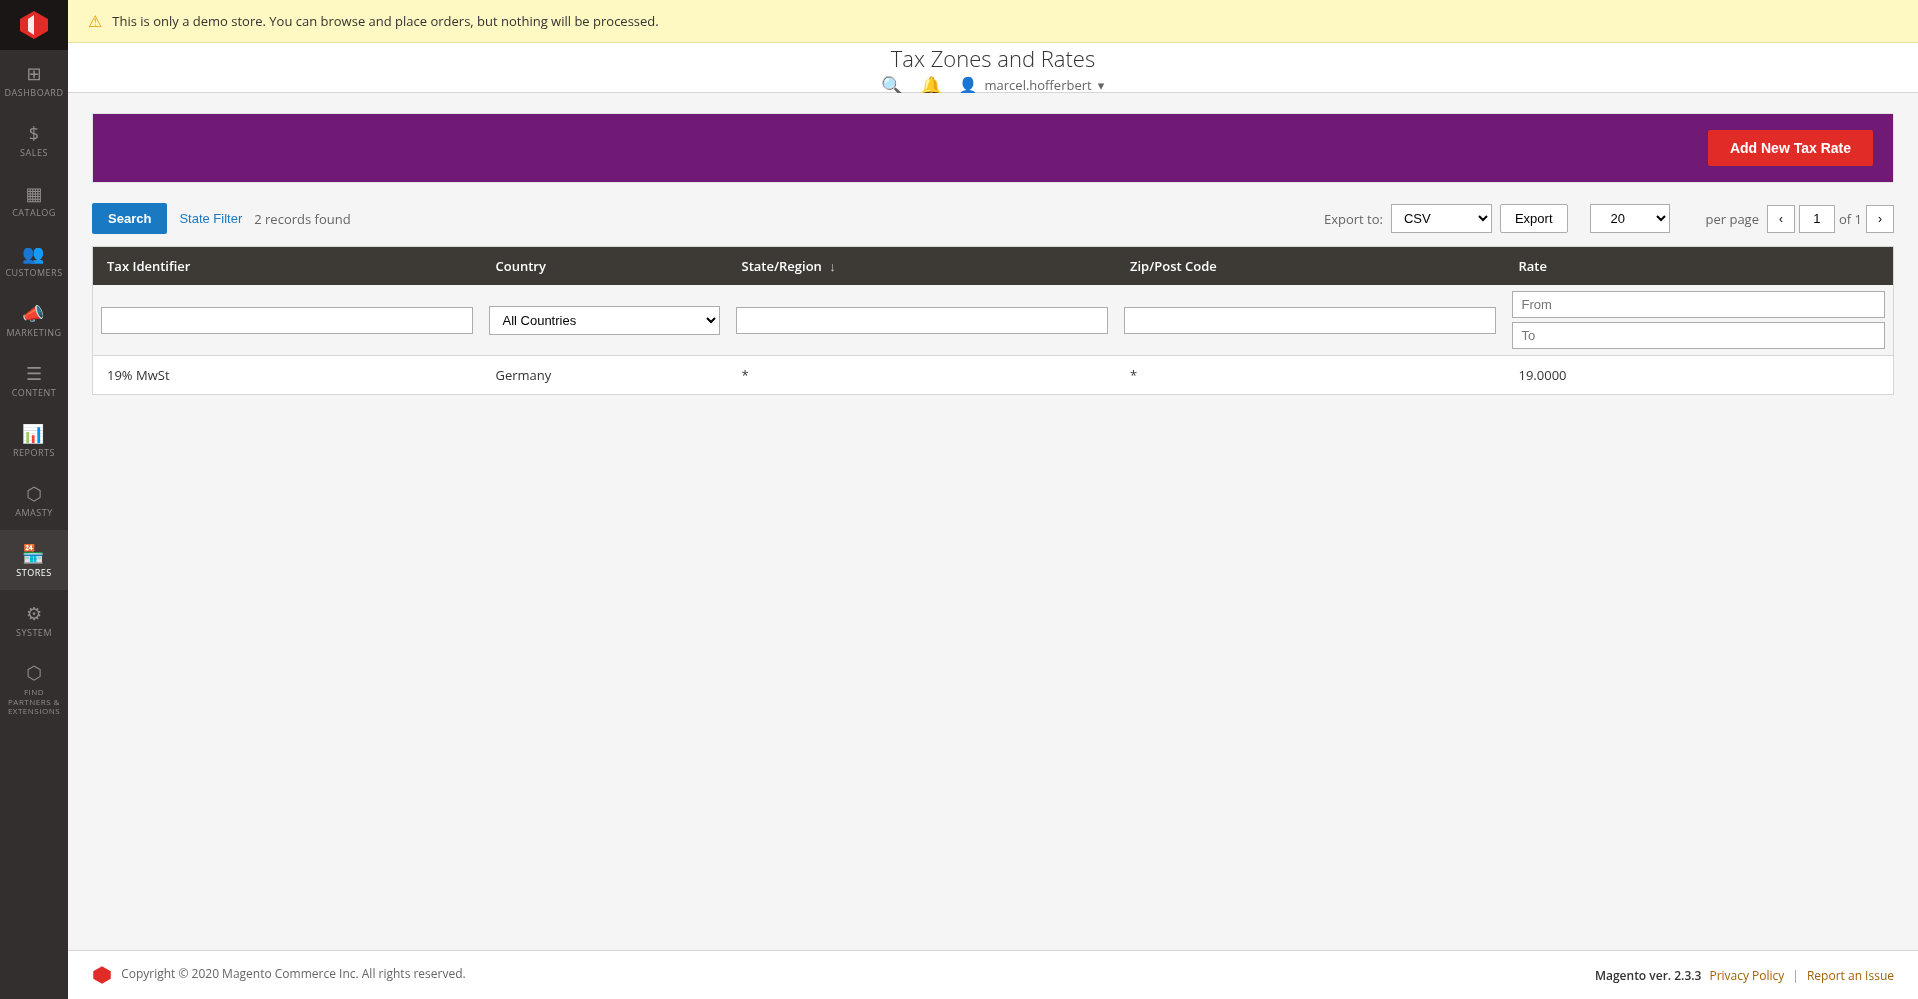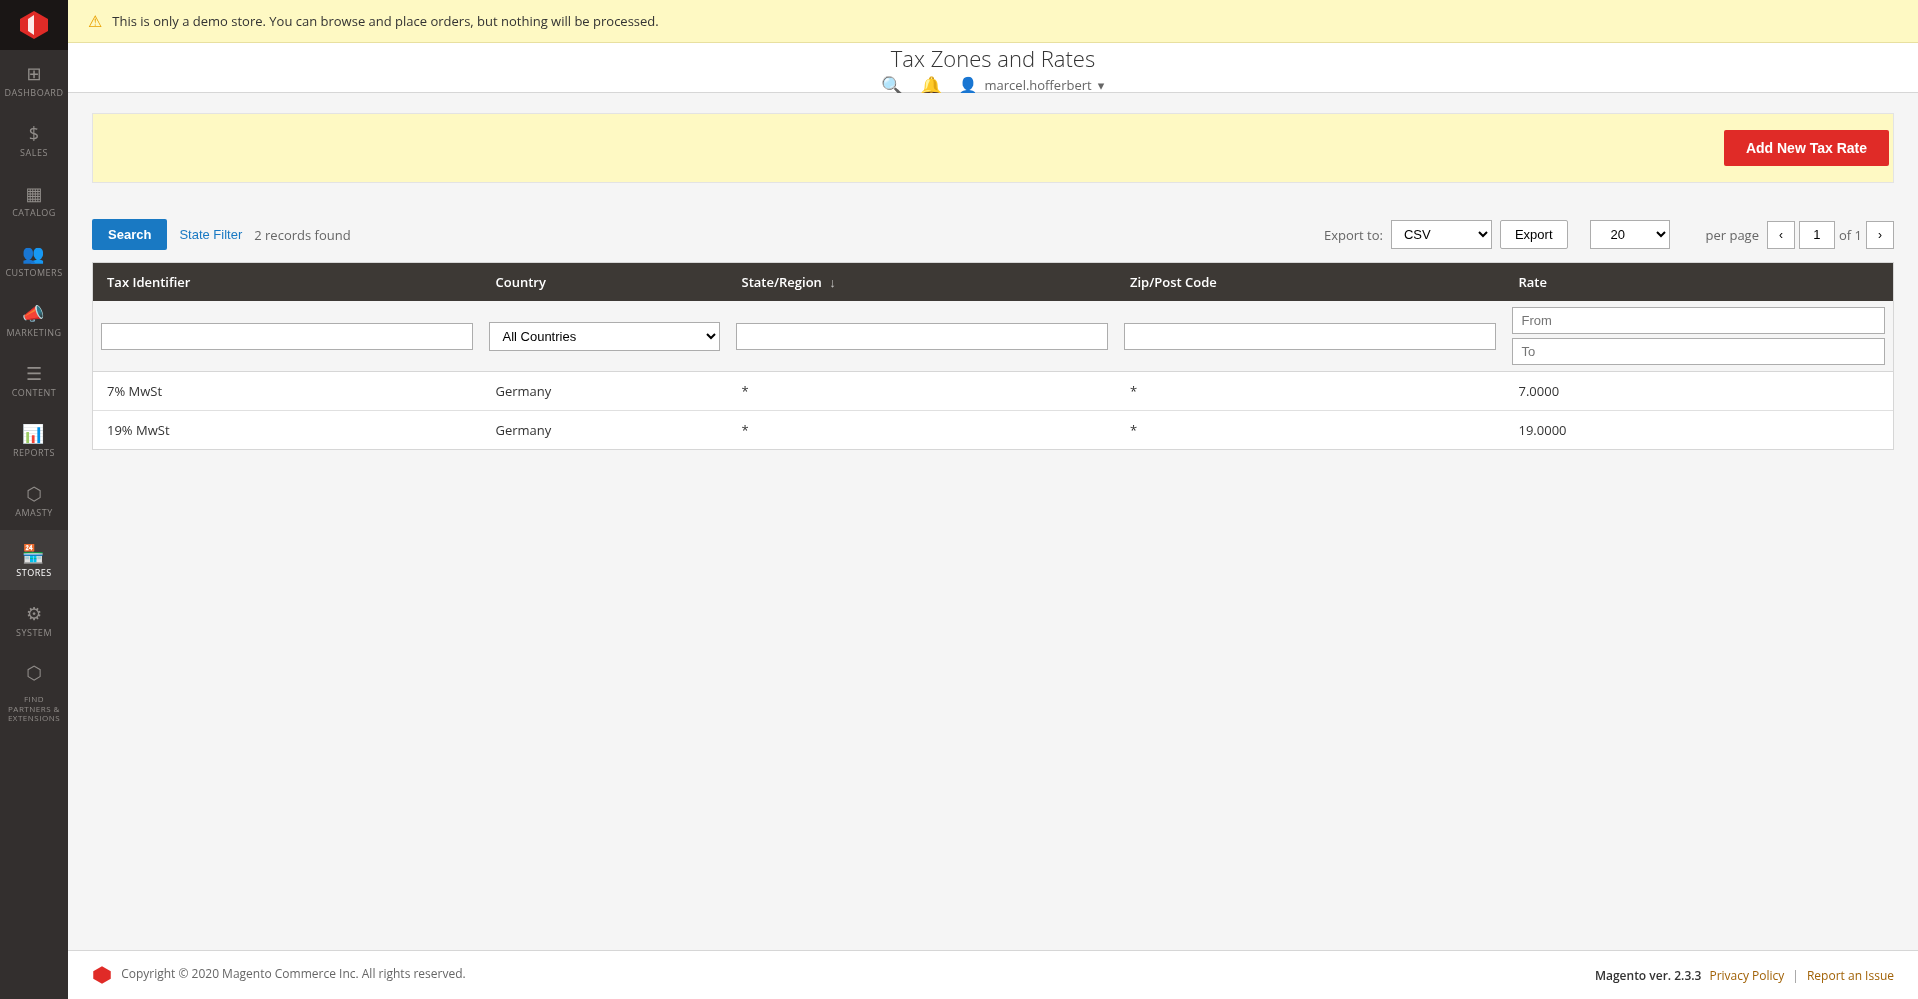--- a/index.html
+++ b/index.html
@@ -88,23 +88,23 @@
     
     .content {
       flex: 1;
       overflow-y: auto;
       padding: 20px 24px;
       background: #f5f5f5;
     }
 
     
     .action-bar {
-      background: #fef9c3;
-      padding: 16px 4px;
-      margin-bottom: 36px;
+      background: #701a75;
+      padding: 16px 20px;
+      margin-bottom: 20px;
       display: flex;
       justify-content: flex-end;
       border: 1px solid #e3e3e3;
     }
     .btn-add {
       background: #e02b27;
       color: #fff;
       border: none;
       padding: 10px 22px;
       font-size: 14px;
@@ -305,21 +305,21 @@
   <div class="sidebar-item active">
     <span class="icon">🏪</span>
     <span class="label">STORES</span>
   </div>
   <div class="sidebar-item">
     <span class="icon">⚙</span>
     <span class="label">SYSTEM</span>
   </div>
   <div class="sidebar-item">
     <span class="icon">⬡</span>
-    <span class="label" style="font-size:8px;margin-top:7px;">FIND PARTNERS &amp; EXTENSIONS</span>
+    <span class="label" style="font-size:8px;">FIND PARTNERS &amp; EXTENSIONS</span>
   </div>
 </nav>
 
 <div class="main">
 
   <div class="demo-banner">
     <span class="warn-icon">⚠</span>
     <span>This is only a demo store. You can browse and place orders, but nothing will be processed.</span>
   </div>
 
@@ -406,27 +406,20 @@
             </td>
             <td>
               <div class="rate-filters">
                 <input type="text" placeholder="From" style="">
                 <input type="text" placeholder="To" style="">
               </div>
             </td>
           </tr>
 
           <tr class="table-row">
-            <td>7% MwSt</td>
-            <td>Germany</td>
-            <td>*</td>
-            <td>*</td>
-            <td>7.0000</td>
-          </tr>
-          <tr class="table-row">
             <td>19% MwSt</td>
             <td>Germany</td>
             <td>*</td>
             <td>*</td>
             <td>19.0000</td>
           </tr>
         </tbody>
       </table>
     </div>
 

